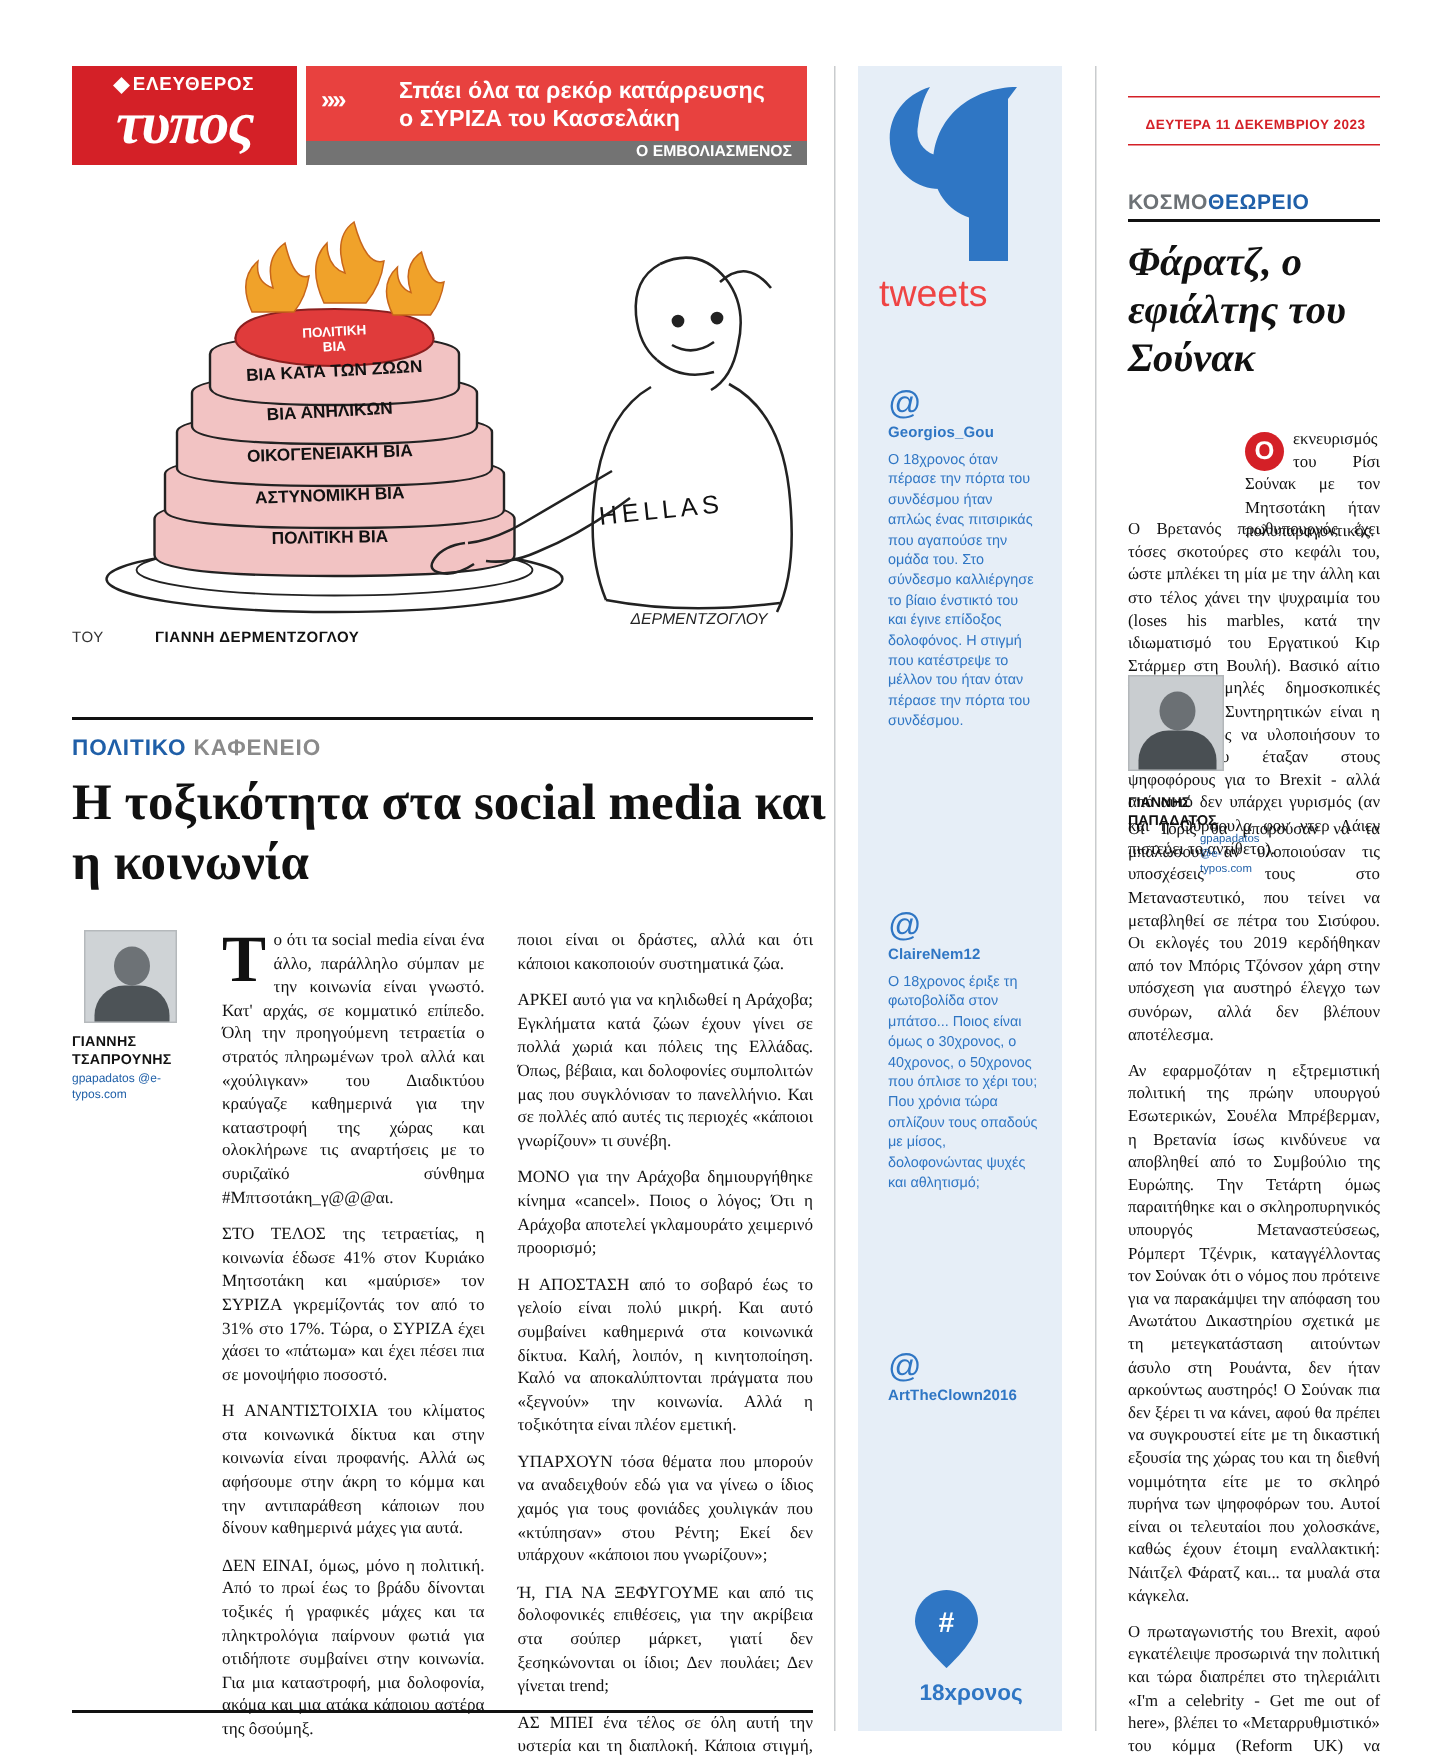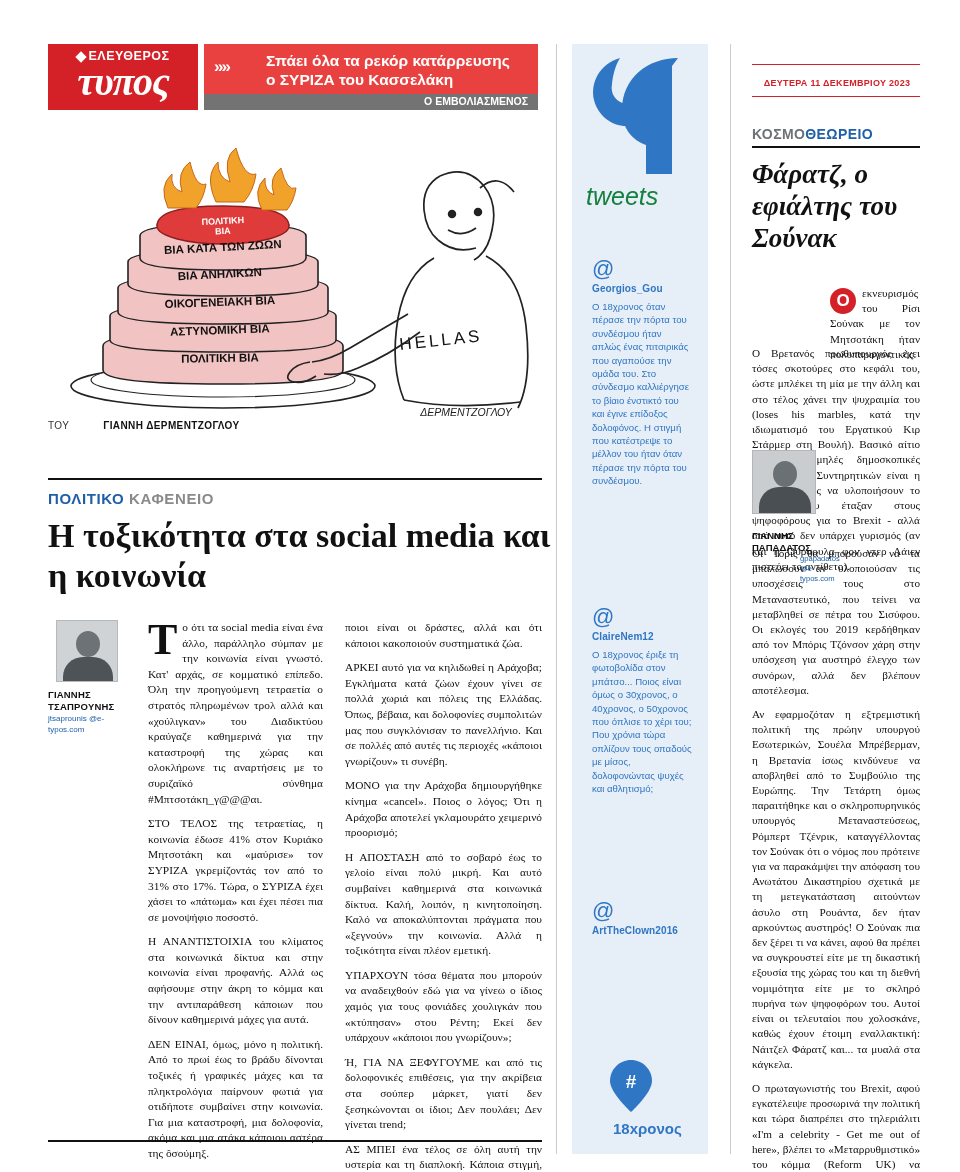--- a/index.html
+++ b/index.html
@@ -79,21 +79,21 @@
 
   
   .vline { position:absolute; width:1px; background:#c9ccce; }
 
   
   .tweets-col { position:absolute; left:572px; top:44px; width:136px; height:1110px;
                 background:#e6eef7; }
   .bird { position:absolute; left:586px; top:52px; }
   .tweets-word { position:absolute; left:586px; top:182px;
                  font-family:"Liberation Sans", sans-serif; font-size:25px;
-                 color:#15803d;font-style:italic; }
+                 color:#ef4444; }
   .tw { position:absolute; left:592px; width:100px; }
   .tw .at { font-family:"Liberation Sans", sans-serif; font-size:22px; color:#2f76c4;
             line-height:22px; }
   .tw .hand { font-family:"Liberation Sans", sans-serif; font-size:10px; color:#2f76c4;
               font-weight:bold; margin:3px 0 6px 0; letter-spacing:.1px;}
   .tw .body { font-family:"Liberation Sans", sans-serif; font-size:9.6px; color:#2f76c4;
               line-height:13.4px; }
   .hashpin { position:absolute; left:610px; top:1060px; width:42px; height:52px; }
   .hash-label { position:absolute; left:586px; top:1120px;
                 font-family:"Liberation Sans", sans-serif; font-size:15px;
@@ -221,21 +221,21 @@
     <span class="k2">ΚΑΦΕΝΕΙΟ</span>
   </div>
   <div class="headline">Η τοξικότητα στα social media και η κοινωνία</div>
 
   <div class="byline">
     <div class="photo">
       <div class="head"></div>
         <div class="body"></div>
     </div>
     <div class="name">ΓΙΑΝΝΗΣ ΤΣΑΠΡΟΥΝΗΣ</div>
-    <div class="mail">jtsaprounis
+    <div class="mail">gpapadatos
 @e-typos.com</div>
   </div>
 
   <div class="col c1">
     <p><span class="dropcap">Τ</span><span>ο ότι τα social media είναι ένα άλλο, παράλληλο σύμπαν με την κοινωνία είναι γνωστό. Κατ' αρχάς, σε κομματικό επίπεδο. Όλη την προηγούμενη τετραετία ο στρατός πληρωμένων τρολ αλλά και «χούλιγκαν» του Διαδικτύου κραύγαζε καθημερινά για την καταστροφή της χώρας και ολοκλήρωνε τις αναρτήσεις με το συριζαϊκό σύνθημα #Μπτσοτάκη_γ@@@αι.</span></p>
     <p>ΣΤΟ ΤΕΛΟΣ της τετραετίας, η κοινωνία έδωσε 41% στον Κυριάκο Μητσοτάκη και «μαύρισε» τον ΣΥΡΙΖΑ γκρεμίζοντάς τον από το 31% στο 17%. Τώρα, ο ΣΥΡΙΖΑ έχει χάσει το «πάτωμα» και έχει πέσει πια σε μονοψήφιο ποσοστό.</p>
     <p>Η ΑΝΑΝΤΙΣΤΟΙΧΙΑ του κλίματος στα κοινωνικά δίκτυα και στην κοινωνία είναι προφανής. Αλλά ως αφήσουμε στην άκρη το κόμμα και την αντιπαράθεση κάποιων που δίνουν καθημερινά μάχες για αυτά.</p>
     <p>ΔΕΝ ΕΙΝΑΙ, όμως, μόνο η πολιτική. Από το πρωί έως το βράδυ δίνονται τοξικές ή γραφικές μάχες και τα πληκτρολόγια παίρνουν φωτιά για οτιδήποτε συμβαίνει στην κοινωνία. Για μια καταστροφή, μια δολοφονία, ακόμα και μια ατάκα κάποιου αστέρα της ôσούμηξ.</p>
     <p>ΠΡΟΣΦΑΤΟ παράδειγμα αυτό που συνέβη στα social media για την Αράχοβα. Το εντοπίσουν και ειδεχθές έγκλημα κατά ενός σκύλου έγραψε να γίνει... μπούκοτά κατά του χωριού. Με την κατηγορία που πρέπει «όλοι γνωρίζουν». Προφανώς και πρέπει να βρεθούν όλοι οι εγκληματίες και να τιμωρηθεί παραδειγματικά. Προφανώς, επίσης, κάποιοι στο χωριό γνωρίζουν όχι μόνο</p>
   </div>

